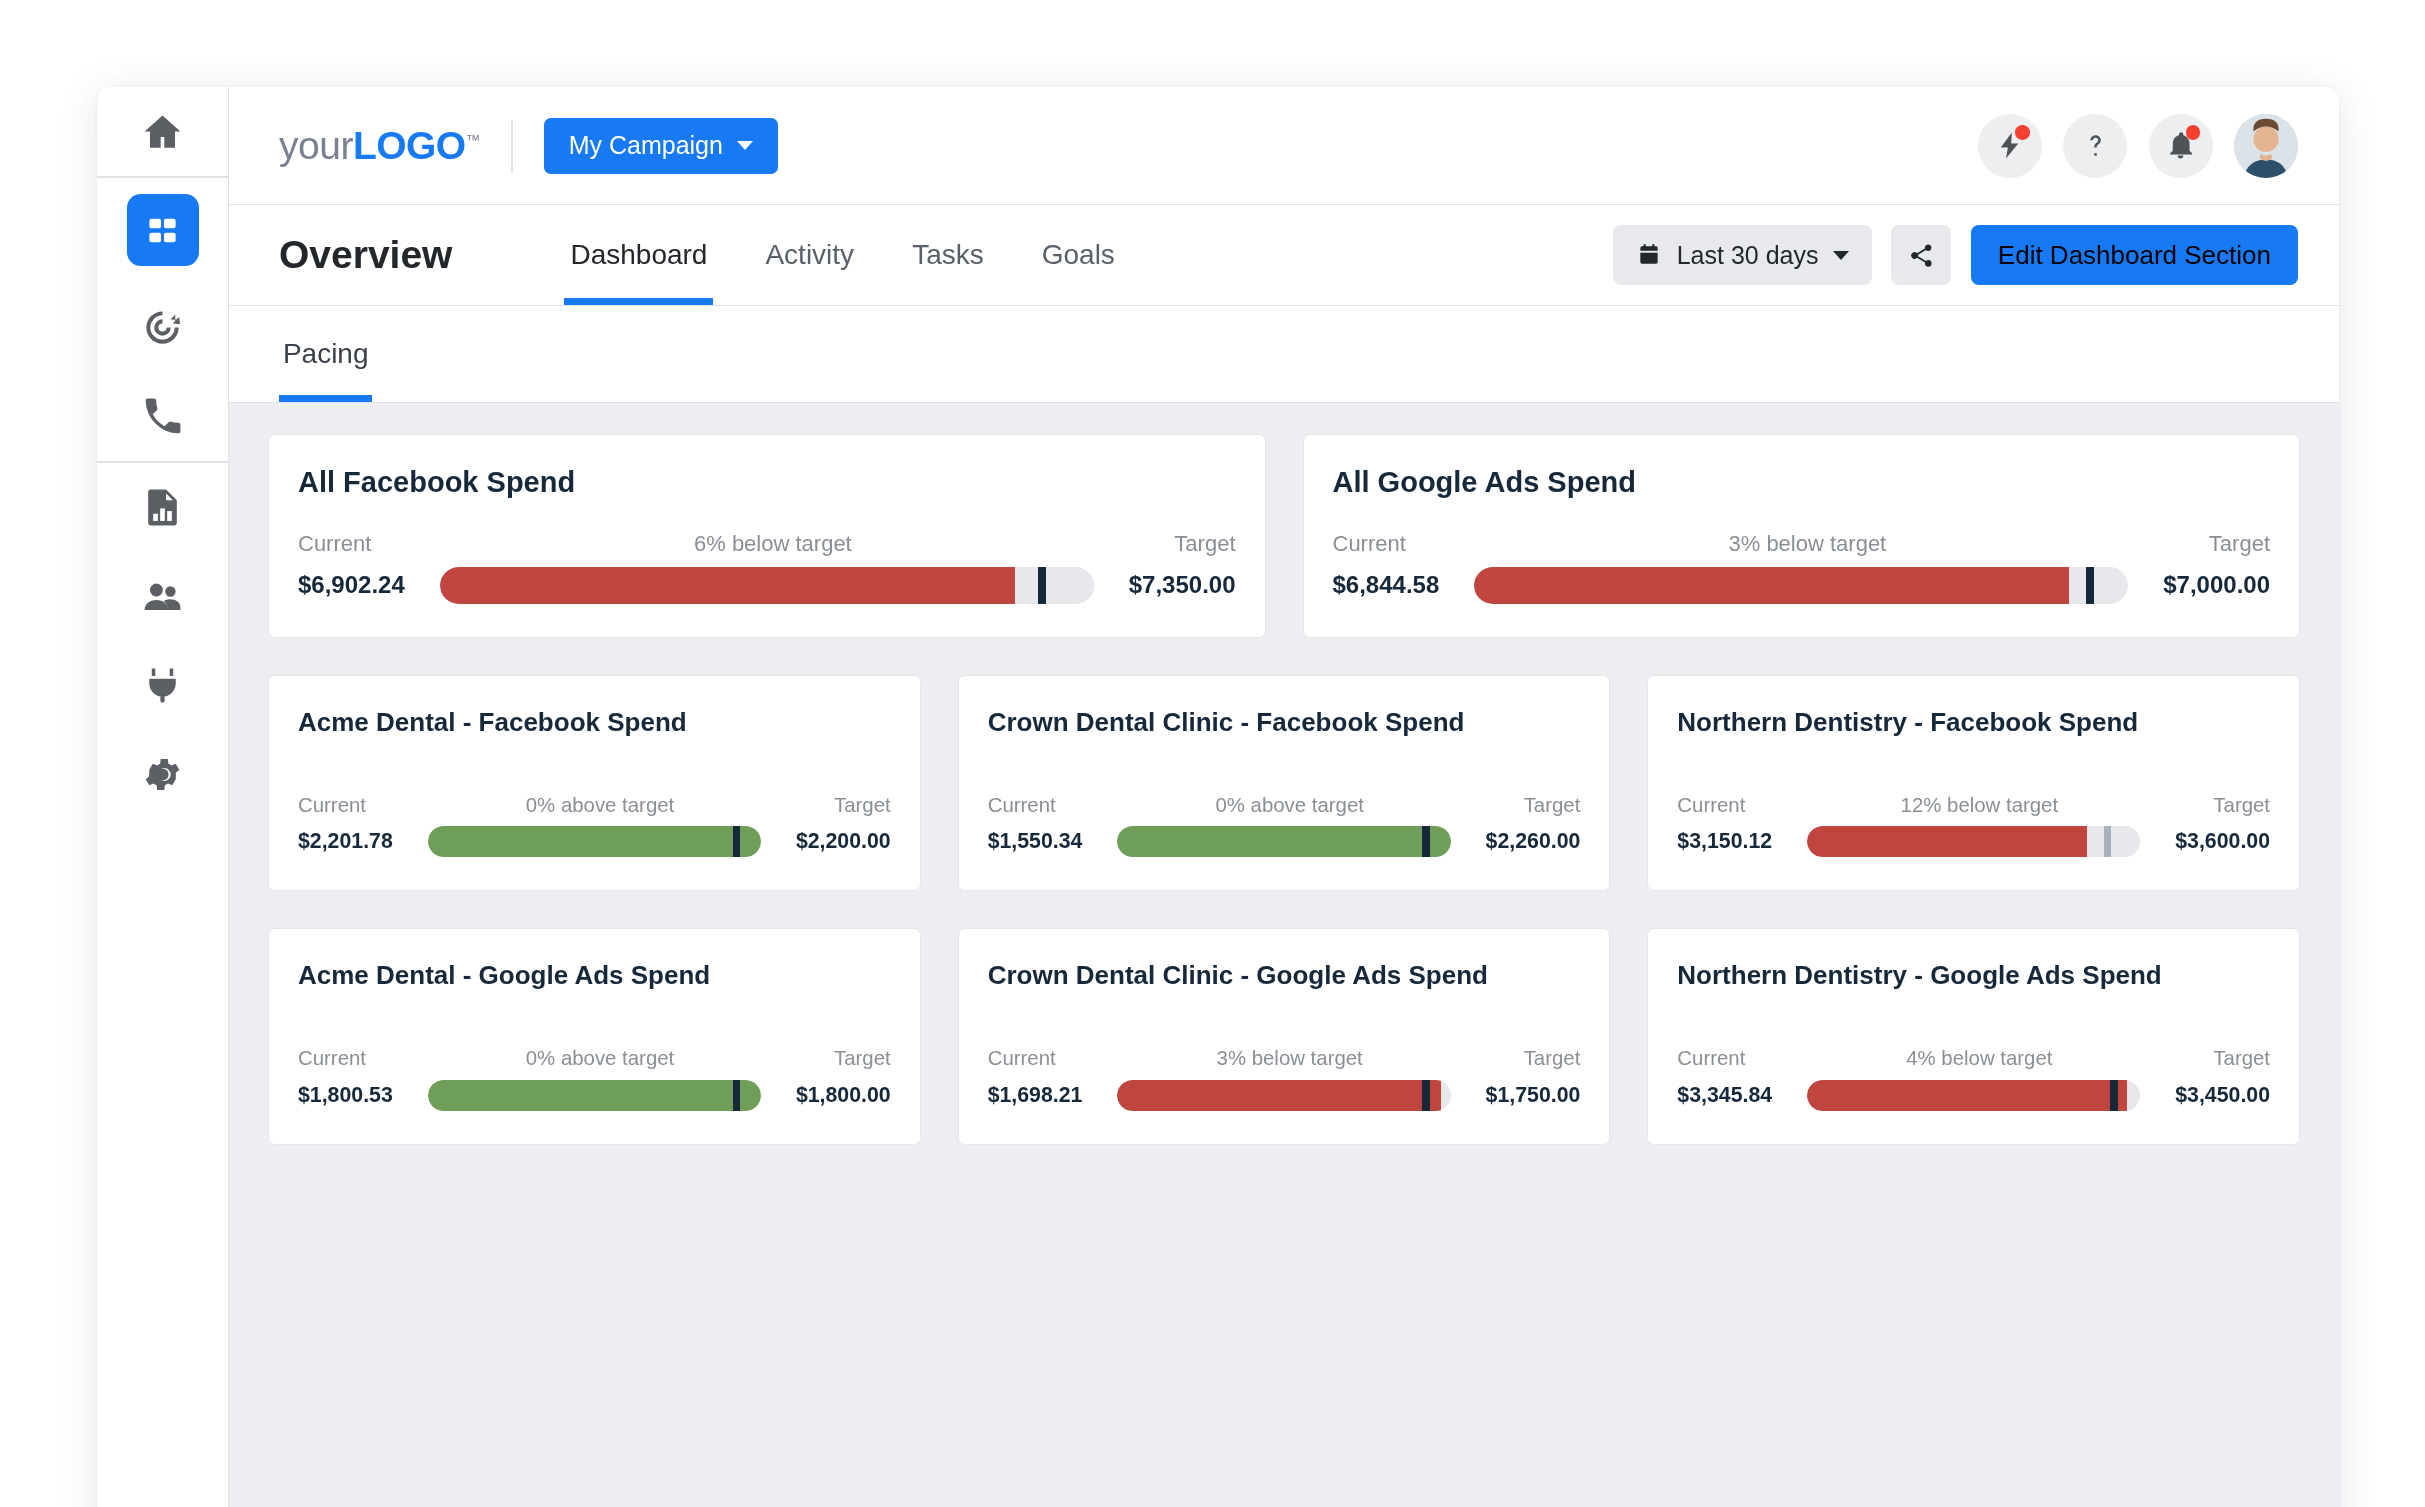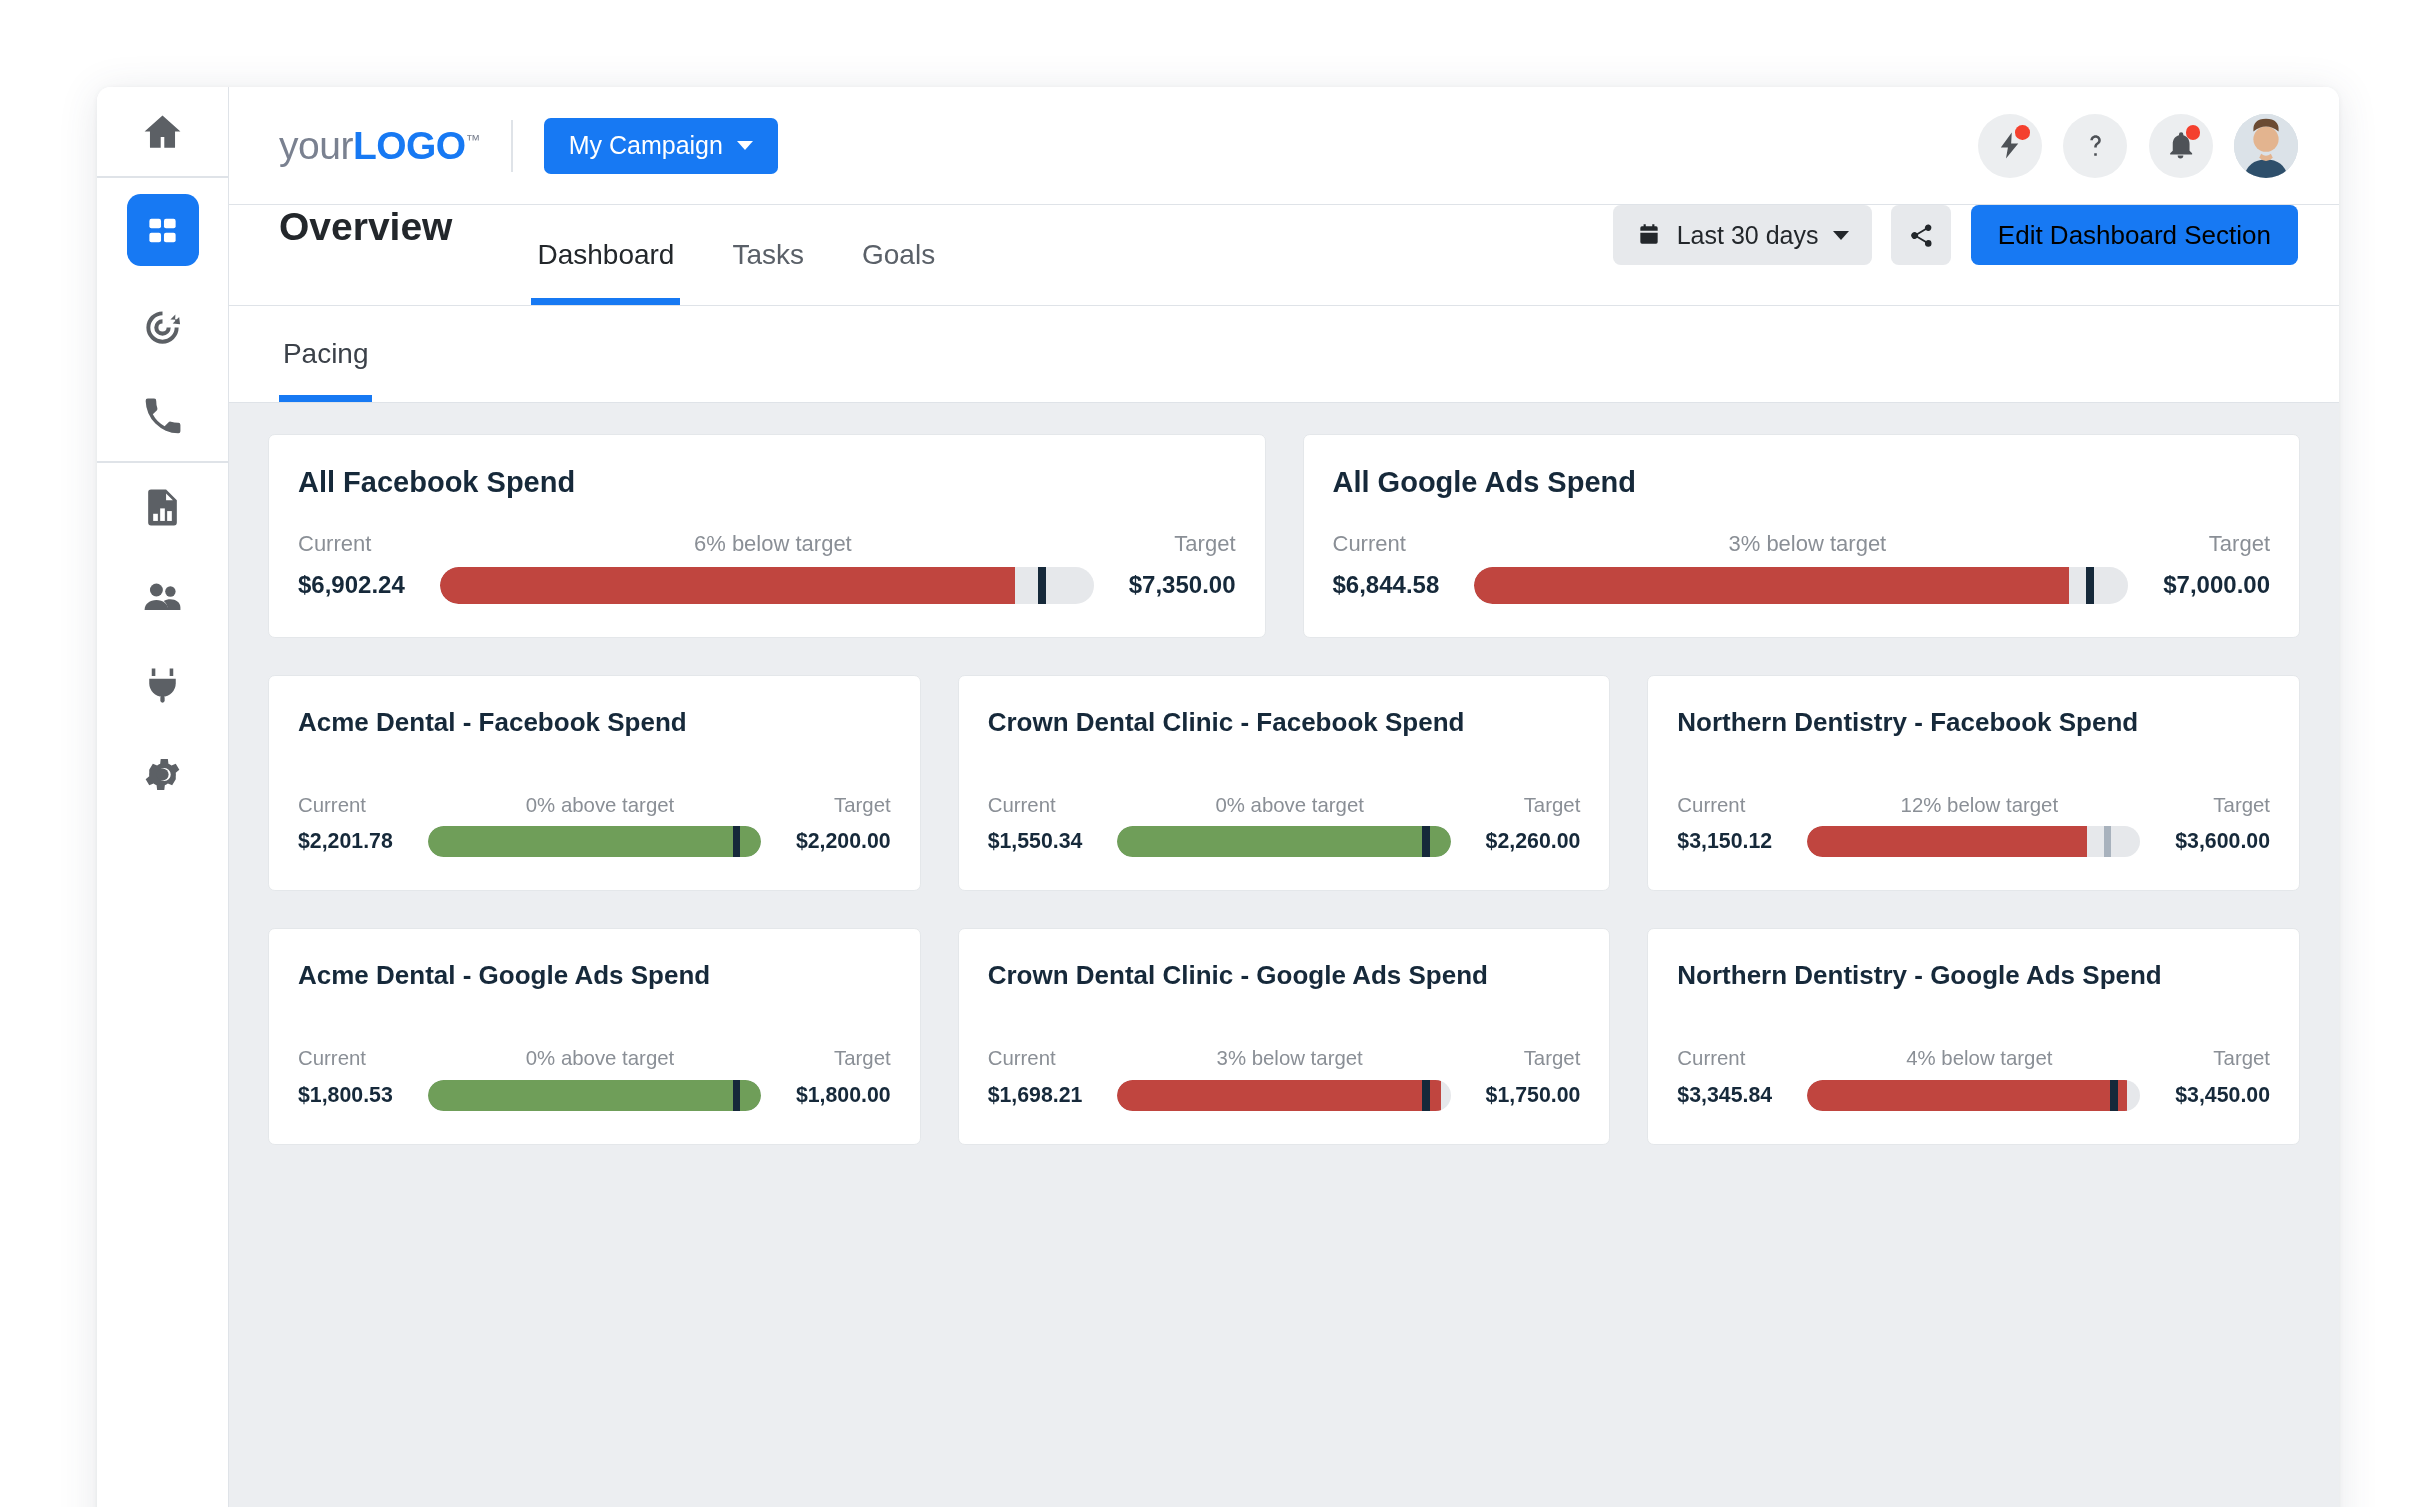--- a/index.html
+++ b/index.html
@@ -84,24 +84,25 @@
   .avatar {
     width: 64px; height: 64px; border-radius: 50%;
     overflow: hidden; background: #cfd8de; cursor: pointer;
     position: relative; flex: 0 0 64px;
   }
   .avatar svg { width: 100%; height: 100%; display: block; }
 
   
   .tabbar {
     height: 101px; flex: 0 0 101px;
-    display: flex; align-items: flex-start;
+    display: flex; align-items: center;
     padding: 0 41px 0 50px;
     border-bottom: 1.9px solid #dfe3e8;
     background: #fff;
+    gap: 33px;
   }
   .page-title { font-size: 39px; font-weight: 700; color: #23272b; margin-right: 56px; white-space: nowrap; }
   .tabs { display: flex; align-items: stretch; height: 100%; }
   .tab {
     display: flex; align-items: center;
     padding: 0 29px; height: 100%;
     font-size: 28px; color: #5a6068;
     cursor: pointer; position: relative; white-space: nowrap;
   }
   .tab.active { color: #23272b; }
@@ -293,20 +294,21 @@
             <path d="M26 45 q7 7 14 0 l-2 -4 q-5 4 -10 0z" fill="#e3b48f"></path>
           </svg>
         </div>
       </div>
     </header>
 
     <div class="tabbar">
       <div class="page-title">Overview</div>
       <div class="tabs" id="tablist">
           <div class="tab active">Dashboard</div>
+          <div class="tab">Activity</div>
           <div class="tab">Tasks</div>
           <div class="tab">Goals</div>
         </div>
       <div class="tool-group">
         <button class="pill-btn">
           <svg viewBox="0 0 24 24">
               <path d="M7 2v2H5.5A1.5 1.5 0 004 5.5V8h16V5.5A1.5 1.5 0 0018.5 4H17V2h-2v2H9V2zM4 10v8.5A1.5 1.5 0 005.5 20h13a1.5 1.5 0 001.5-1.5V10z"></path>
             </svg>
           <span>Last 30 days</span>
           <span class="caret"></span>

